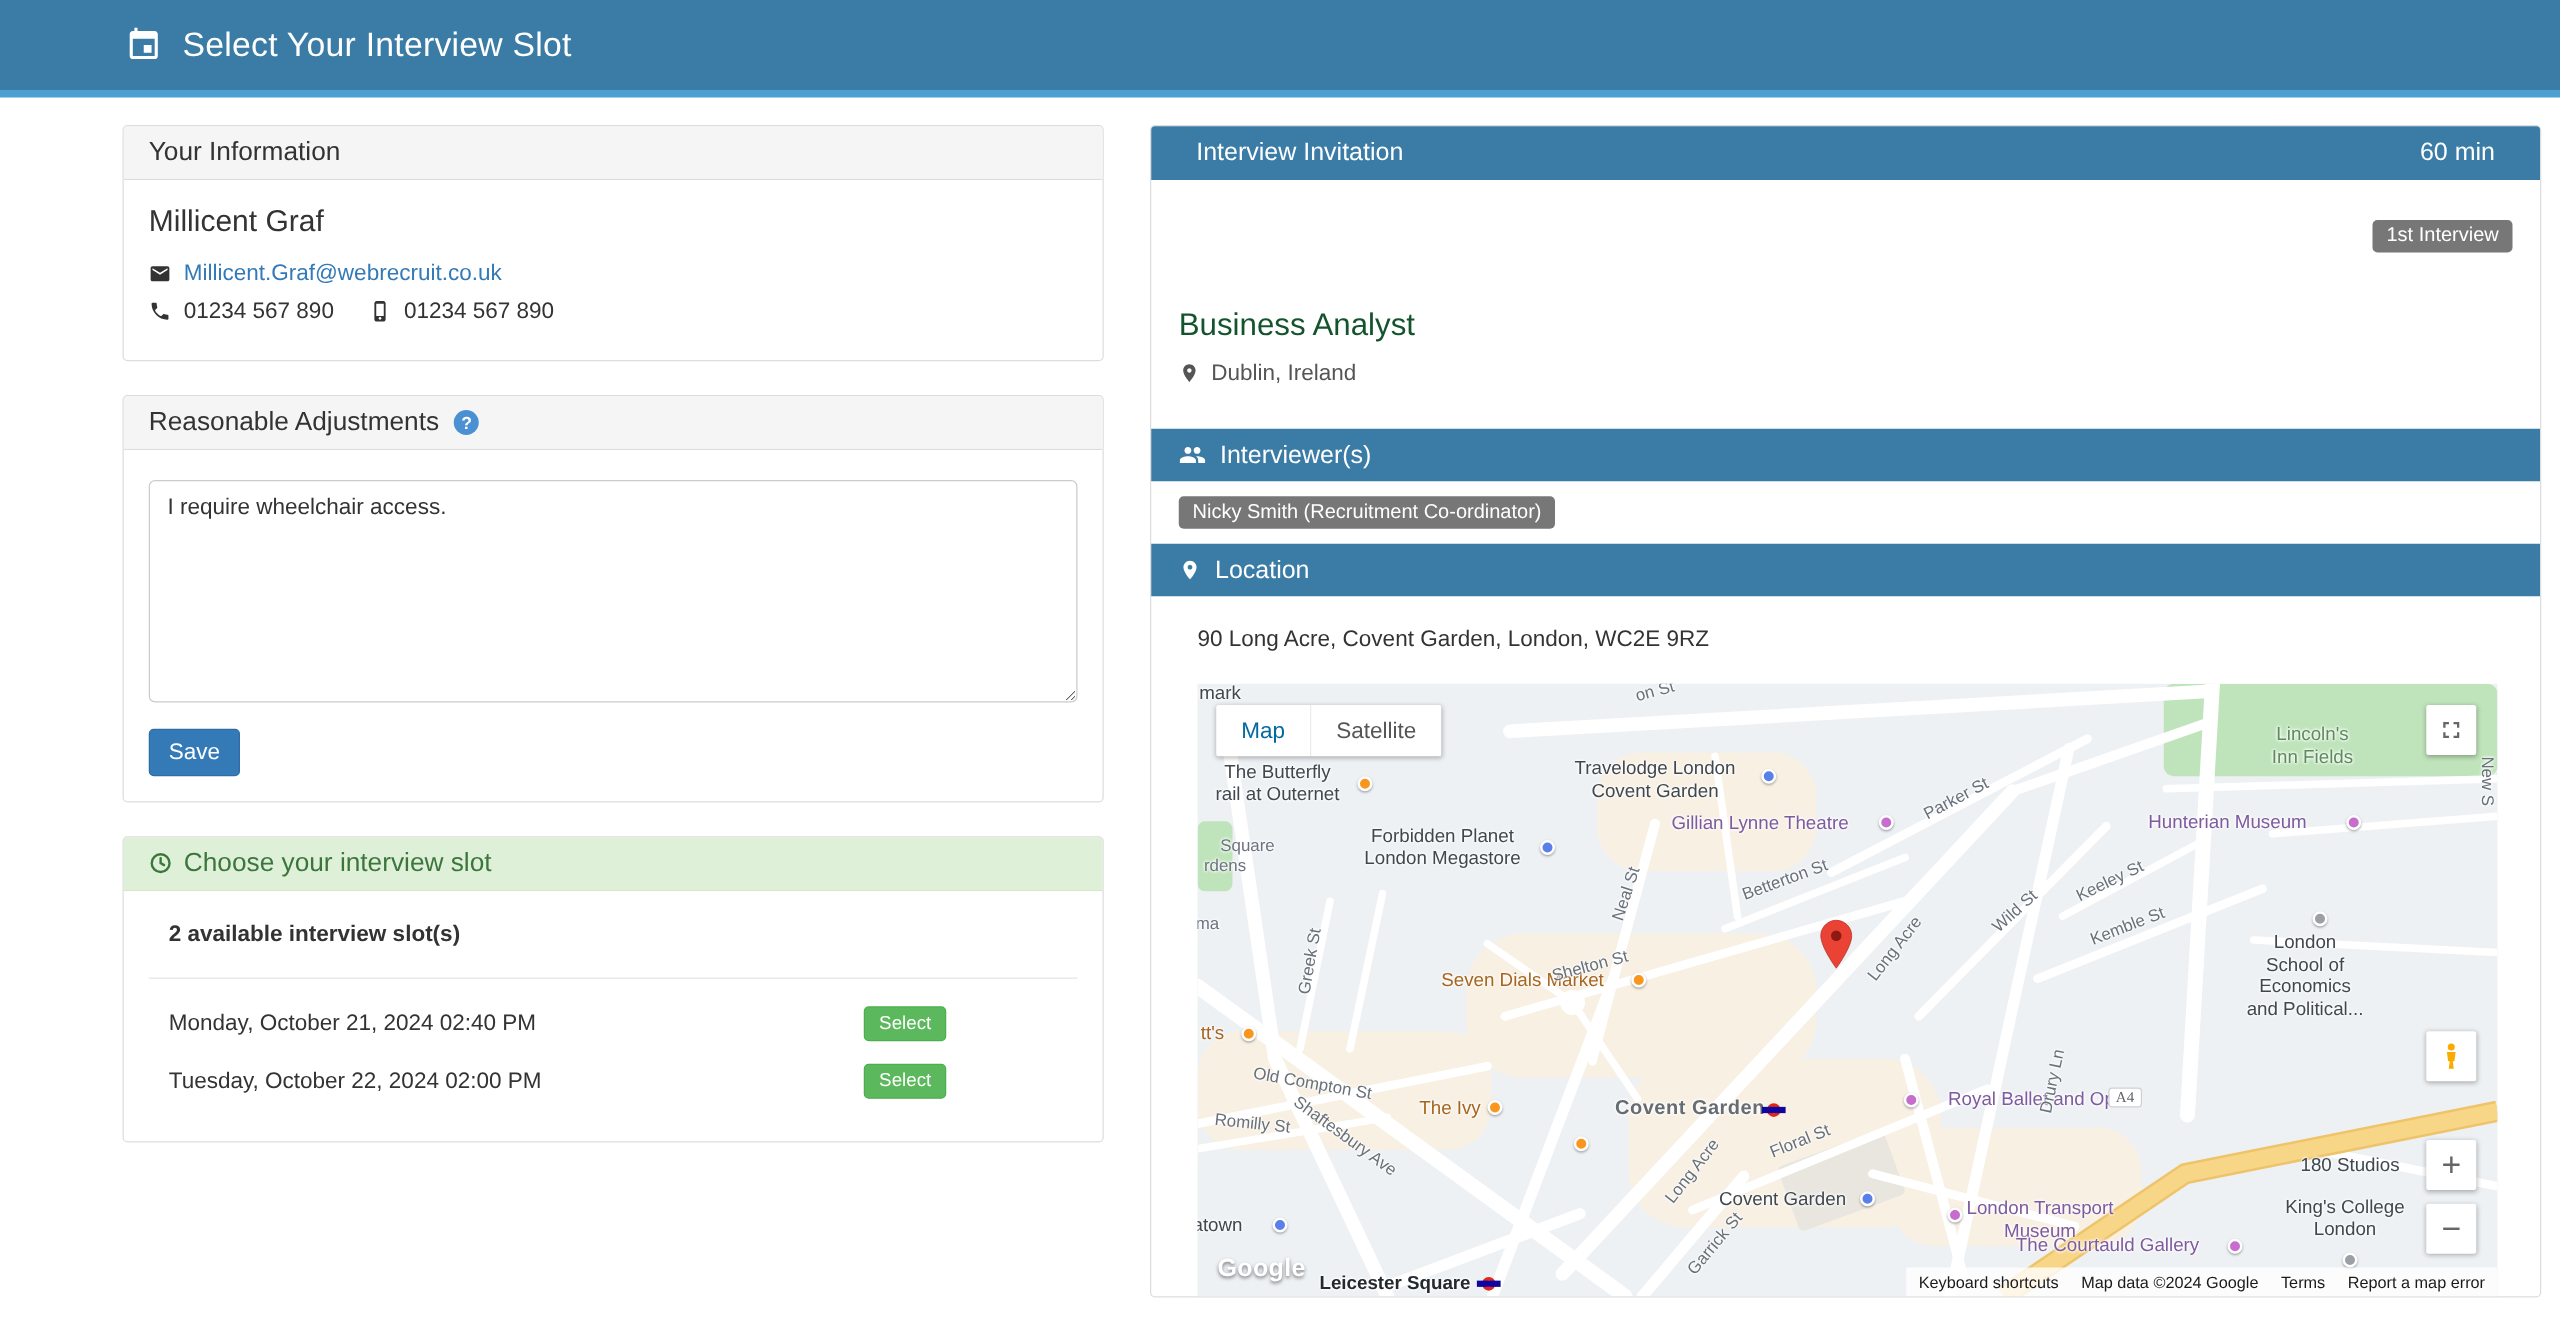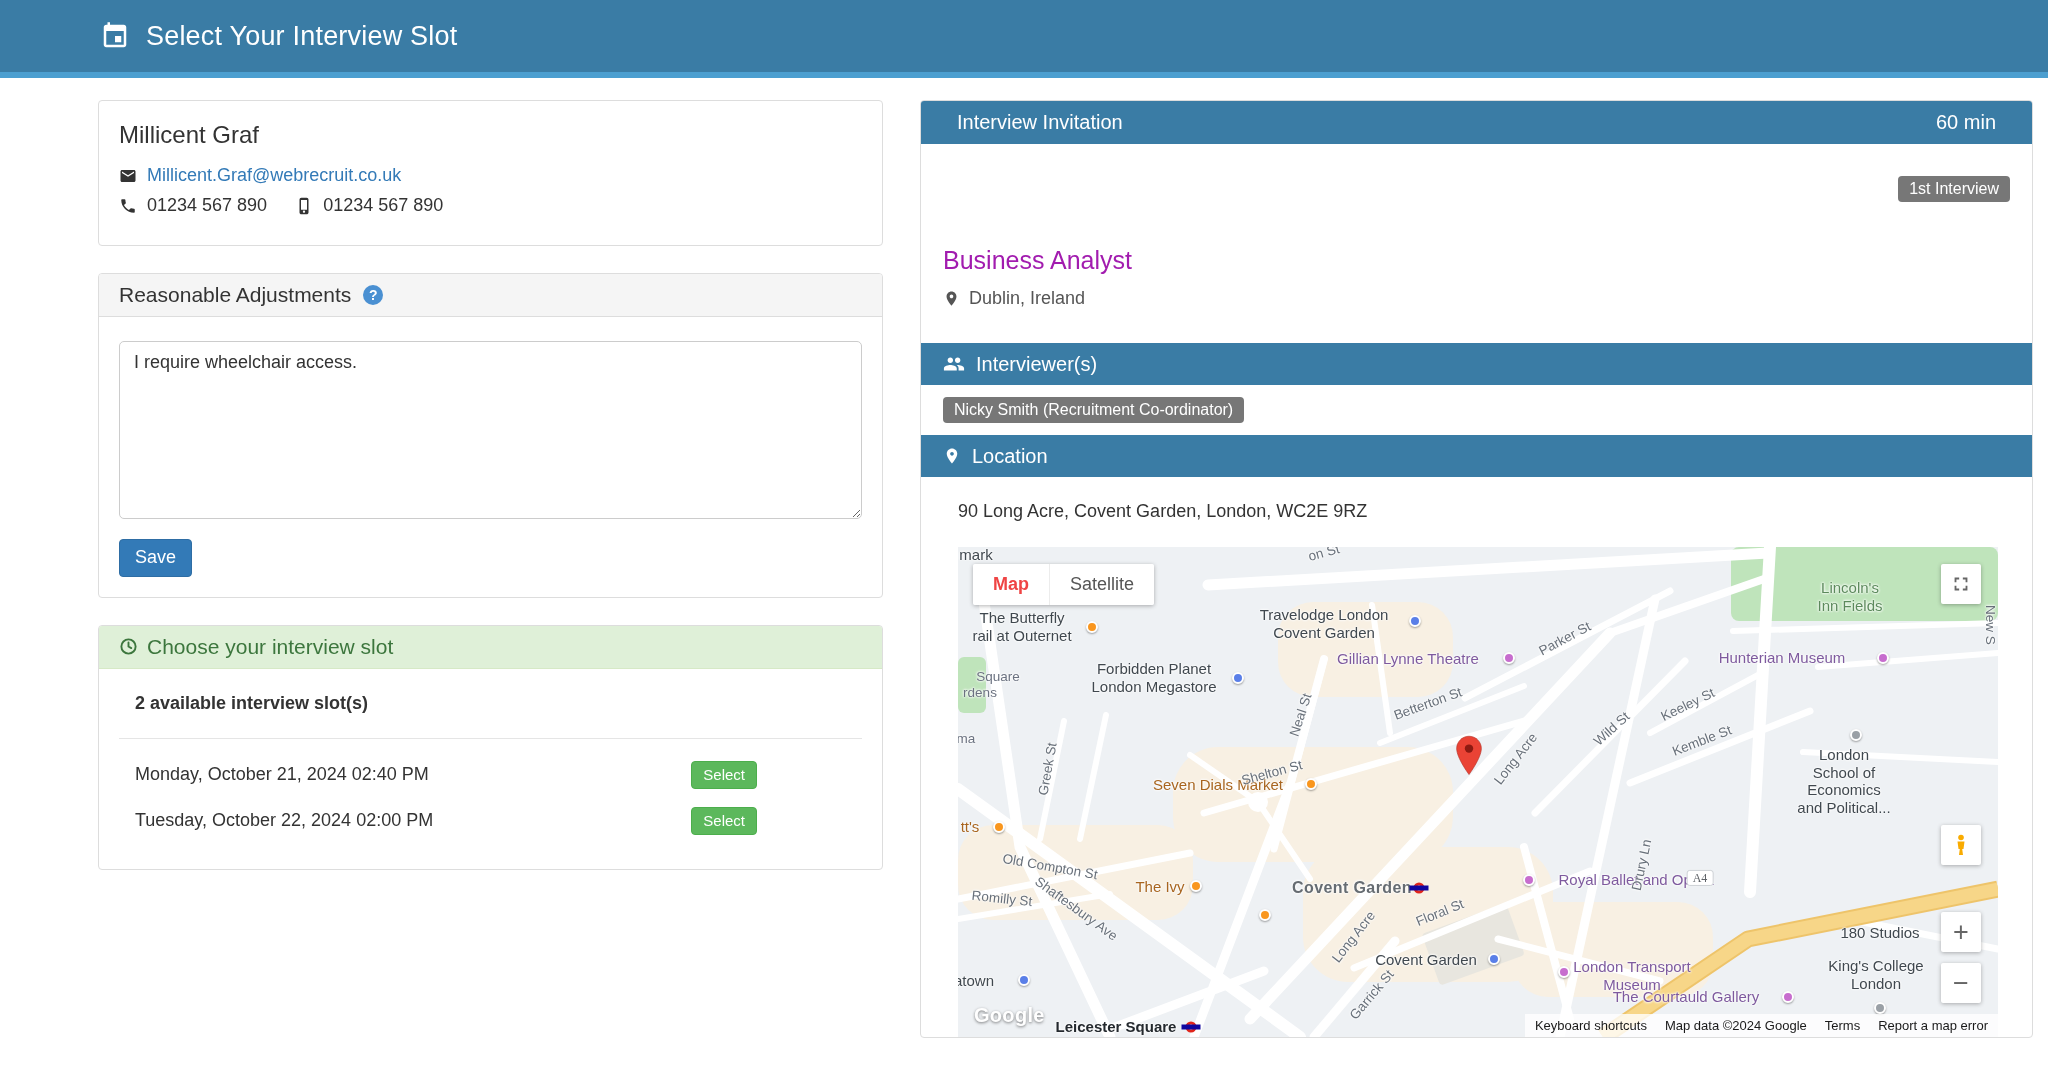--- a/index.html
+++ b/index.html
@@ -45,21 +45,21 @@
   .panel-body hr { border:none; border-top:1px solid #e5e5e5; margin:24px 0 18px; }
   .slot-row { display:flex; align-items:center; justify-content:space-between;
     padding:4px 105px 4px 16px; margin:10px 0; font-size:18px; color:#333; }
 
   
   .inv-header { background:var(--header,#3a7ca5); color:#fff; display:flex; justify-content:space-between;
     align-items:center; padding:10px 36px; font-size:20px; border-radius:3px 3px 0 0; }
   .inv-top { padding:32px 22px 34px; }
   .badge-row { display:flex; justify-content:flex-end; }
   .badge { background:var(--badge,#777); color:#fff; font-size:16px; padding:4px 11px; border-radius:4px; white-space:nowrap; display:inline-block; }
-  .job-title { font-size:25px; color:#a21caf; margin:44px 0 0; font-weight:400; }
+  .job-title { font-size:25px; color:#14532d; margin:44px 0 0; font-weight:400; }
   .meta-row { display:flex; align-items:center; gap:9px; margin-top:13px; font-size:18px; color:#555; }
   .meta-spacer { width:26px; }
   .section-bar { background:var(--header,#3a7ca5); color:#fff; display:flex; align-items:center; gap:11px;
     padding:0 22px; font-size:20px; height:42px; }
   .interviewer-body { padding:12px 22px; }
   .location-body { padding:24px 36px 0 37px; }
   .address { font-size:18px; color:#333; margin:0 0 25px; }
 
   
   .map { position:relative; width:1040px; height:490px; background:#eef1f4; overflow:hidden; }
@@ -87,21 +87,21 @@
   .map-dot.underground { width:11px; height:11px; background:#fff; border:3px solid #e1251b; box-shadow:none; }
   .map-dot.underground::after { content:""; position:absolute; left:-7px; right:-7px; top:50%; margin-top:-2.5px;
     height:5px; background:#10069f; }
 
   .pin { position:absolute; left:496px; top:188px; }
 
   .map-type { position:absolute; left:15px; top:17px; display:flex; box-shadow:0 1px 4px rgba(0,0,0,.3);
     border-radius:2px; overflow:hidden; }
   .map-type button { background:#fff; border:none; height:41px; padding:0 20px; font-size:18px;
     font-family:inherit; cursor:pointer; }
-  .map-type .active { font-weight:700; color:#ef4444; }
+  .map-type .active { font-weight:400; color:#0369a1; }
   .map-type .inactive { color:#565656; border-left:1px solid #ececec; }
 
   .ctl { position:absolute; background:#fff; box-shadow:0 1px 4px rgba(0,0,0,.3); border-radius:2px;
     display:flex; align-items:center; justify-content:center; cursor:pointer; border:none; }
   .fullscreen { right:17px; top:17px; width:40px; height:40px; }
   .pegman { right:17px; top:278px; width:40px; height:40px; }
   .zoom-in  { right:17px; top:365px; width:40px; height:40px; font-size:27px; color:#666; font-family:inherit; }
   .zoom-out { right:17px; top:416px; width:40px; height:40px; font-size:27px; color:#666; font-family:inherit; }
 
   .google-logo { position:absolute; left:16px; bottom:10px; font-size:20px; font-weight:700; color:#fff;
@@ -124,20 +124,23 @@
     </span>
     <h1>Select Your Interview Slot</h1>
   </header>
   <div class="accent-strip"></div>
 
   <main class="content">
 
     <div class="col-left">
 
       <section class="panel">
+        <div class="panel-heading">
+          <span>Your Information</span>
+        </div>
         <div class="panel-body">
           <div class="person-name">Millicent Graf</div>
           <div class="contact-row">
             <span class="icon">
               <svg width="18" height="18" viewBox="0 0 24 24">
                   <path fill="#333" d="M20 4H4c-1.1 0-2 .9-2 2v12c0 1.1.9 2 2 2h16c1.1 0 2-.9 2-2V6c0-1.1-.9-2-2-2zm0 4-8 5-8-5V6l8 5 8-5v2z"></path>
                 </svg>
             </span>
             <a href="#">Millicent.Graf@webrecruit.co.uk</a>
           </div>

